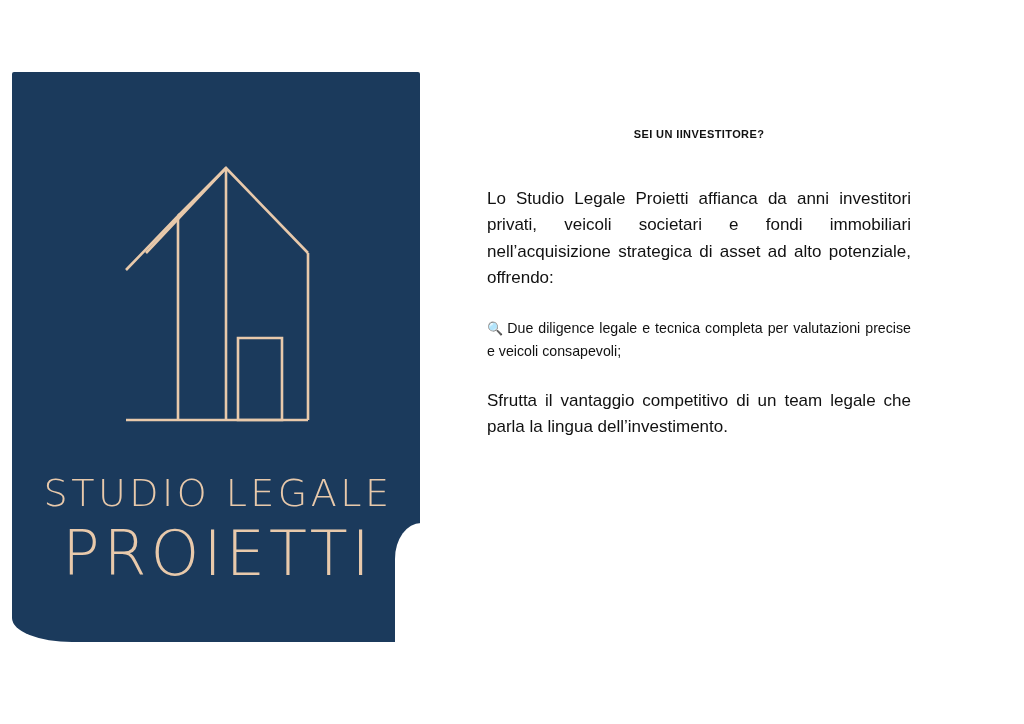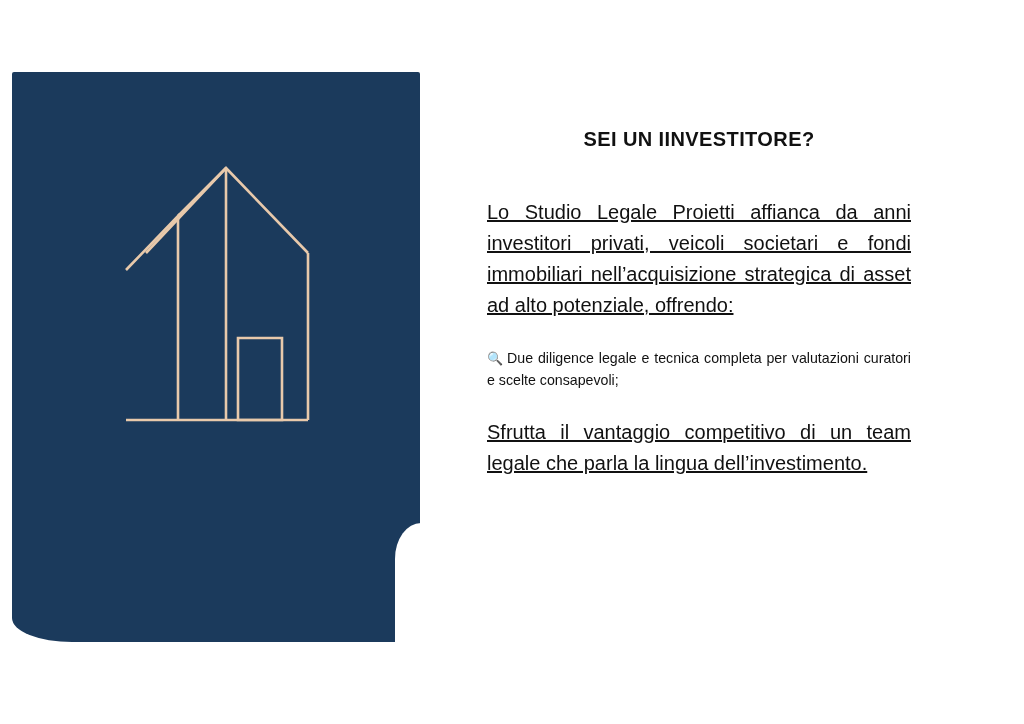--- a/index.html
+++ b/index.html
@@ -80,35 +80,34 @@
 
   
   .content {
     position: absolute;
     left: 487px;
     top: 128px;
     width: 424px;
   }
 
   .heading {
-    font-size: 20px;
+    font-size: 11px;
     letter-spacing: 0.4px;
     text-align: center;
     margin: 0 0 46px 0;
     color: #111111;
     font-family: "Liberation Sans", sans-serif;
   }
 
   .para {
-    font-size: 20px;
+    font-size: 17px;
     line-height: 1.55;
     text-align: justify;
     margin: 0 0 26px 0;
     color: #111111;
-    text-decoration: underline;
   }
   .para:last-child { margin-bottom: 0; }
 
   .bullet {
     position: relative;
     font-size: 14.2px;
     line-height: 1.55;
     text-align: justify;
     margin: 0 0 26px 0;
     color: #111111;
@@ -140,31 +139,35 @@
 
           <path d="M140 48 L140 300"></path>
 
           <path d="M92 96 L140 48"></path>
 
           <path d="M152 218 L196 218 L196 300 L152 300 Z"></path>
         </g>
       </svg>
     </div>
 
+    <div class="logo-text">
+      <div class="logo-line1">STUDIO LEGALE</div>
+      <div class="logo-line2">PROIETTI</div>
+    </div>
 
   </div>
 
   <div class="content">
 
     <h1 class="heading">SEI UN IINVESTITORE?</h1>
 
     <p class="para">Lo Studio Legale Proietti affianca da anni investitori privati, veicoli societari e fondi immobiliari nell’acquisizione strategica di asset ad alto potenziale, offrendo:</p>
 
     <p class="bullet">
-      <span class="emoji">🔍</span><span>Due diligence legale e tecnica completa per valutazioni curatori e scelte consapevoli;</span>
+      <span class="emoji">🔍</span><span>Due diligence legale e tecnica completa per valutazioni precise e veicoli consapevoli;</span>
     </p>
 
 
 
 
     <p class="para">Sfrutta il vantaggio competitivo di un team legale che parla la lingua dell’investimento.</p>
 
   </div>
 
 </div>

